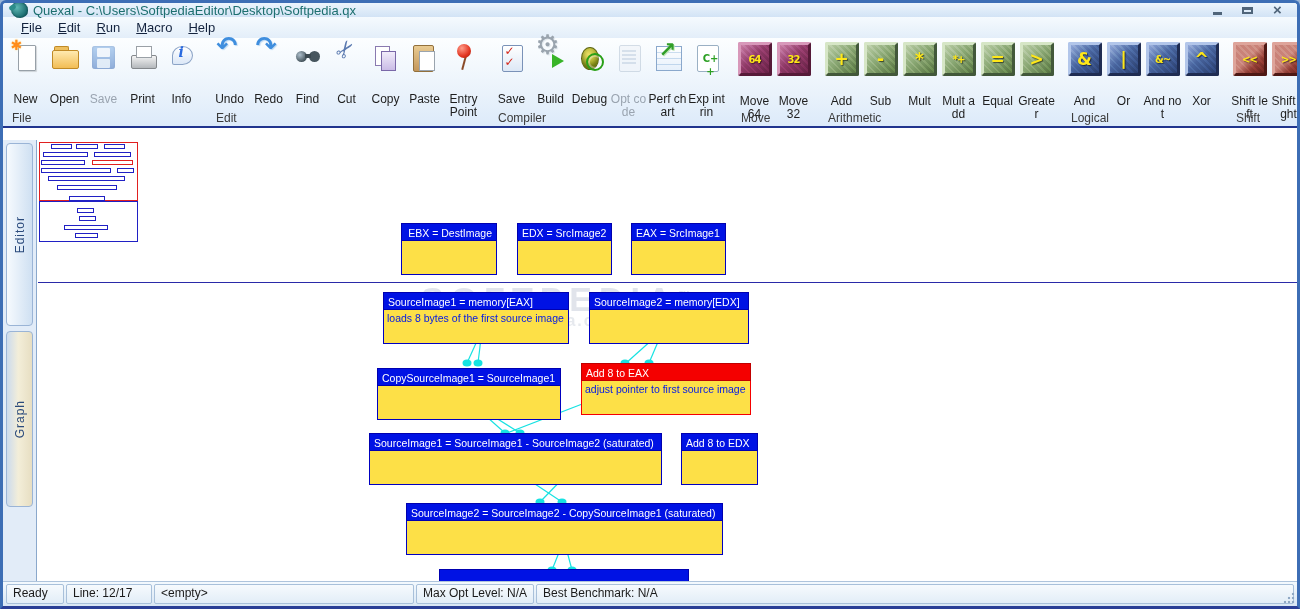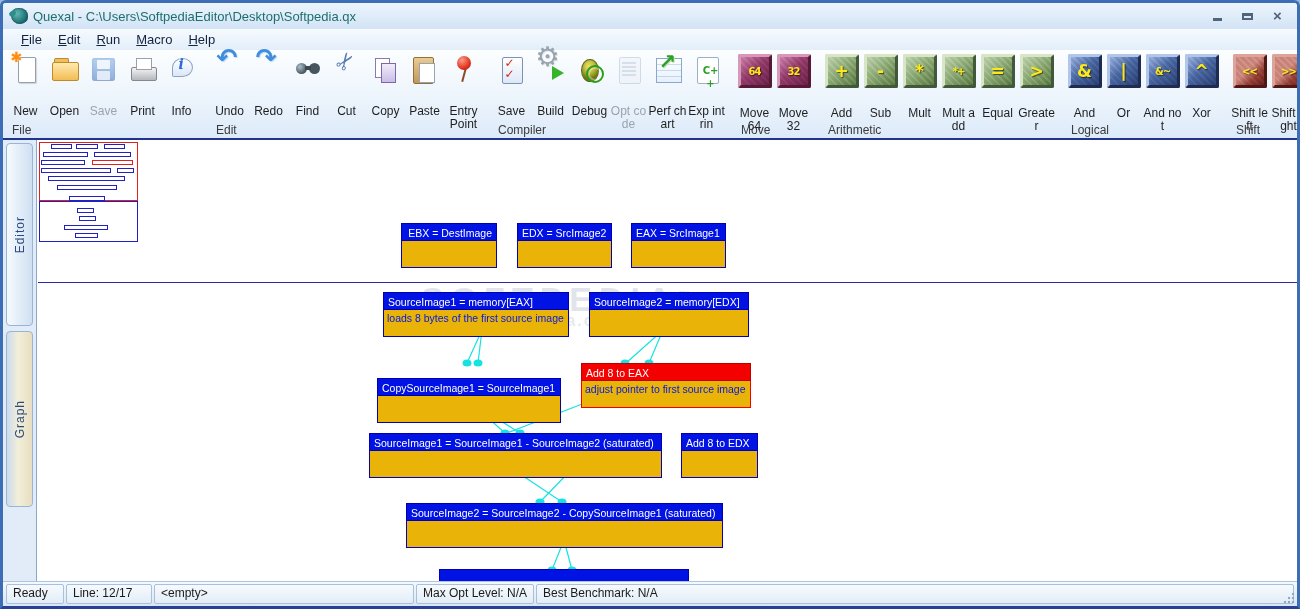--- a/index.html
+++ b/index.html
@@ -1,21 +1,21 @@
 <!DOCTYPE html>
 <html><head>
 <meta charset="utf-8">
 <style>
   html,body{margin:0;padding:0;}
   body{width:1300px;height:609px;position:relative;overflow:hidden;
        font-family:"Liberation Sans",sans-serif;background:#9db8d8;}
   .window{position:absolute;inset:0;border:3px solid #3d6eb5;border-bottom-color:#2a3f96;
           border-radius:6px 6px 0 0;background:#fff;overflow:hidden;box-sizing:border-box;}
   
-  .titlebar{height:26px;background:linear-gradient(#ecf5fd,#d2e3f5);display:flex;align-items:center;
+  .titlebar{height:14px;background:linear-gradient(#ecf5fd,#d2e3f5);display:flex;align-items:center;
             padding:0 6px 0 6px;}
   .appicon{width:17px;height:16px;margin:0 5px 0 2px;border-radius:45% 55% 50% 60%;
            background:radial-gradient(circle at 35% 35%,#5fb8b4,#1d6f72 65%,#0d4a4e);
            box-shadow:inset 0 0 2px #083a3e;position:relative;}
   .appicon::after{content:"";position:absolute;left:-2px;top:3px;width:7px;height:5px;border-radius:50%;
            background:#2c8d8a;transform:rotate(-30deg);}
   .titletext{flex:1;font-size:13px;color:#1d6f6f;white-space:nowrap;overflow:hidden;}
   .wbtn{width:27px;height:16px;margin-left:3px;border-radius:2px;display:flex;align-items:center;
         justify-content:center;color:#50657a;}
   .g-min{width:9px;height:3px;background:#50657a;margin-top:7px;}
@@ -94,21 +94,21 @@
           border-left:1px solid #8aa8cc;overflow:hidden;}
   .hsep{position:absolute;left:1px;right:0;height:1px;background:#2a2aa8;}
   
   .mbox{position:absolute;box-sizing:border-box;background:transparent;}
   .mrect{position:absolute;box-sizing:border-box;border:1px solid #2020c4;height:5px;}
   .mrect.red{border-color:#e02020;}
   
   .node{position:absolute;font-size:10.5px;}
   .node-title{height:18px;line-height:18px;padding:0 4px;color:#fff;background:#0012e4;
               white-space:nowrap;overflow:hidden;box-sizing:border-box;border:1px solid #0000b0;}
-  .node-body{height:27px;line-height:16px;padding:0 3px;background:#eab308;color:#0018e8;
+  .node-body{height:34px;line-height:16px;padding:0 3px;background:#fde047;color:#0018e8;
              border:1px solid #0000c0;border-top:none;white-space:nowrap;overflow:hidden;box-sizing:border-box;}
   .node.red .node-title{background:#f40000;border-color:#c00000;}
   .node.red .node-body{border-color:#f40000;}
   .edges{position:absolute;left:0;top:0;pointer-events:none;}
   .watermark{position:absolute;left:384px;top:140px;color:rgba(200,206,218,.55);font-size:34px;
              font-weight:bold;letter-spacing:7px;pointer-events:none;white-space:nowrap;}
   .watermark sup{font-size:12px;letter-spacing:0;}
   .watermark2{position:absolute;left:402px;top:172px;color:rgba(200,206,218,.45);font-size:16px;
               font-weight:bold;letter-spacing:2px;pointer-events:none;}
   
@@ -379,21 +379,21 @@
           <div class="node-body"></div>
         </div>
         <div class="node" style="left: 346px; top: 152px; width: 186px;">
           <div class="node-title">SourceImage1 = memory[EAX]</div>
           <div class="node-body">loads 8 bytes of the first source image</div>
         </div>
         <div class="node" style="left: 552px; top: 152px; width: 160px;">
           <div class="node-title">SourceImage2 = memory[EDX]</div>
           <div class="node-body"></div>
         </div>
-        <div class="node" style="left: 340px; top: 238px; width: 184px; border-radius: 9px;">
+        <div class="node" style="left: 340px; top: 228px; width: 184px; border-radius: 9px;">
           <div class="node-title">CopySourceImage1 = SourceImage1</div>
           <div class="node-body"></div>
         </div>
         <div class="node red" style="left: 544px; top: 223px; width: 170px;">
           <div class="node-title">Add 8 to EAX</div>
           <div class="node-body">adjust pointer to first source image</div>
         </div>
         <div class="node" style="left: 332px; top: 293px; width: 293px;">
           <div class="node-title">SourceImage1 = SourceImage1 - SourceImage2 (saturated)</div>
           <div class="node-body"></div>

